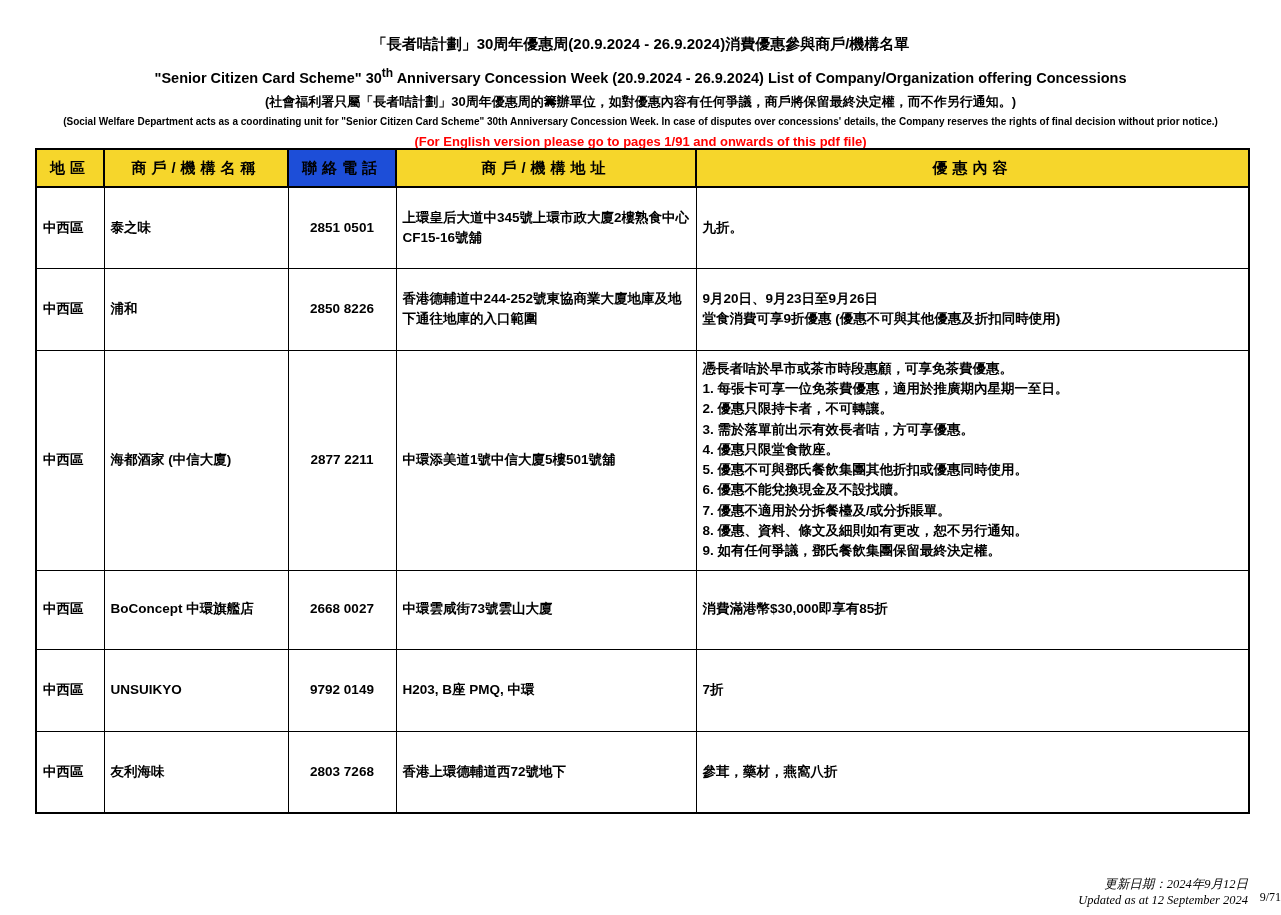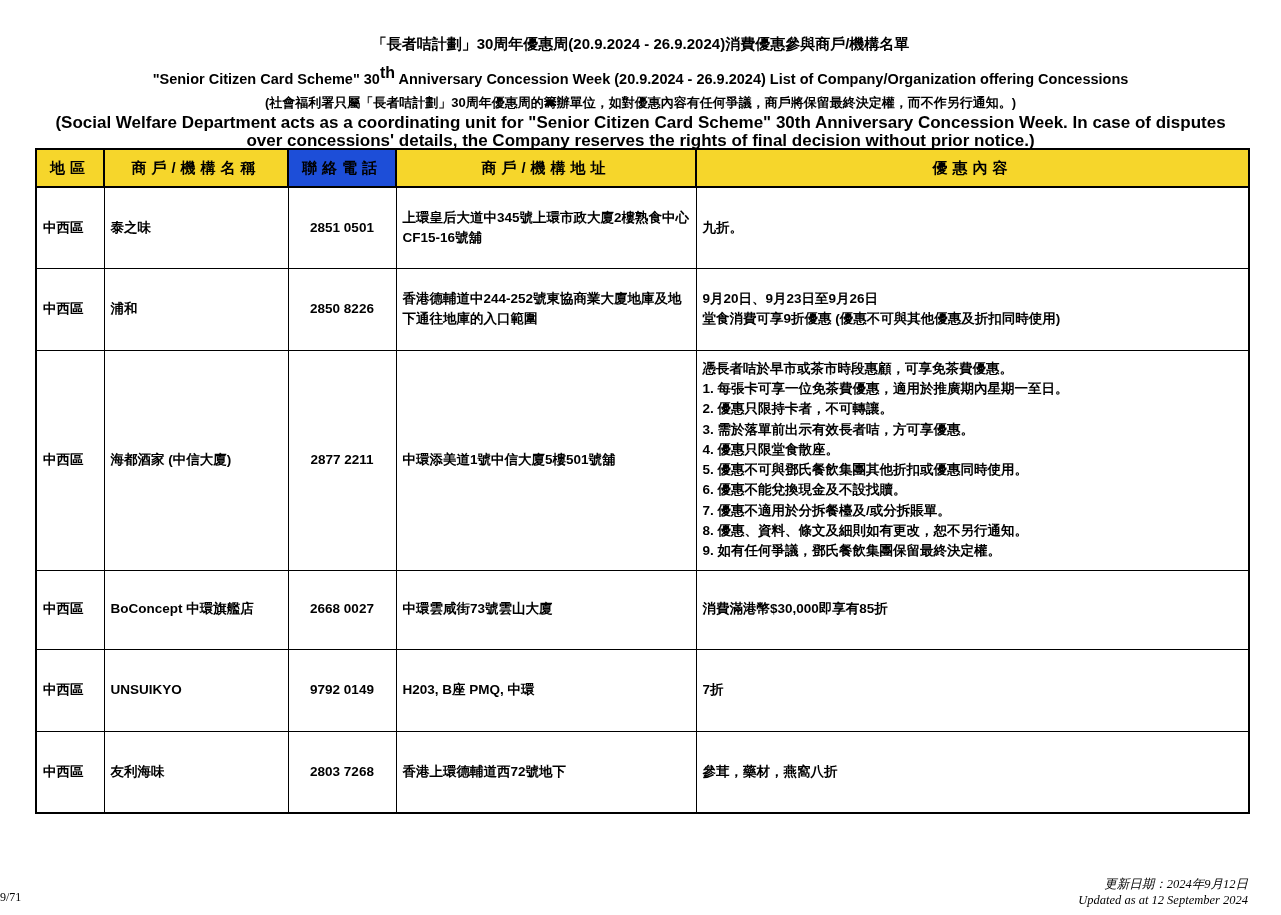--- a/index.html
+++ b/index.html
@@ -13,23 +13,23 @@
   }
   .titles {
     position: absolute;
     top: 34px; left: 0;
     width: 1281px;
     text-align: center;
     font-weight: bold;
   }
   .title-zh { font-size: 15px; line-height: 20px; margin-bottom: 9px; }
   .title-en { font-size: 14.5px; line-height: 20px; margin-bottom: 5px; }
-  .title-en sup { font-size: 16px; }
+  .title-en sup { font-size: 12px; }
   .note-zh { font-size: 13px; line-height: 18px; margin-bottom: 2px; }
-  .note-en { font-size: 17px; line-height: 18px; max-width: 1210px; margin: 0 auto; }
+  .note-en { font-size: 10px; line-height: 18px; max-width: 1210px; margin: 0 auto; }
   .note-red { font-size: 13px; line-height: 18px; margin-top: 2px; }
 
   table.concessions {
     position: absolute;
     left: 35px; top: 148px;
     width: 1213px;
     border-collapse: collapse;
     table-layout: fixed;
     border: 2px solid #000;
   }
@@ -58,21 +58,21 @@
     word-break: break-word;
   }
   td.district { text-align: left; }
   td.phone    { text-align: center; }
   td.address, td.offer { white-space: pre-line; }
 
   .footer-page {
     position: absolute;
     left: 0; width: 1281px;
     top: 890px;
-    text-align: left;
+    text-align: right;
     font-family: "Liberation Serif", serif;
     font-size: 12px;
   }
   .footer-updated {
     position: absolute;
     right: 33px; top: 876px;
     text-align: right;
     font-family: "Liberation Serif", serif;
     font-size: 12.5px;
     line-height: 16px;

